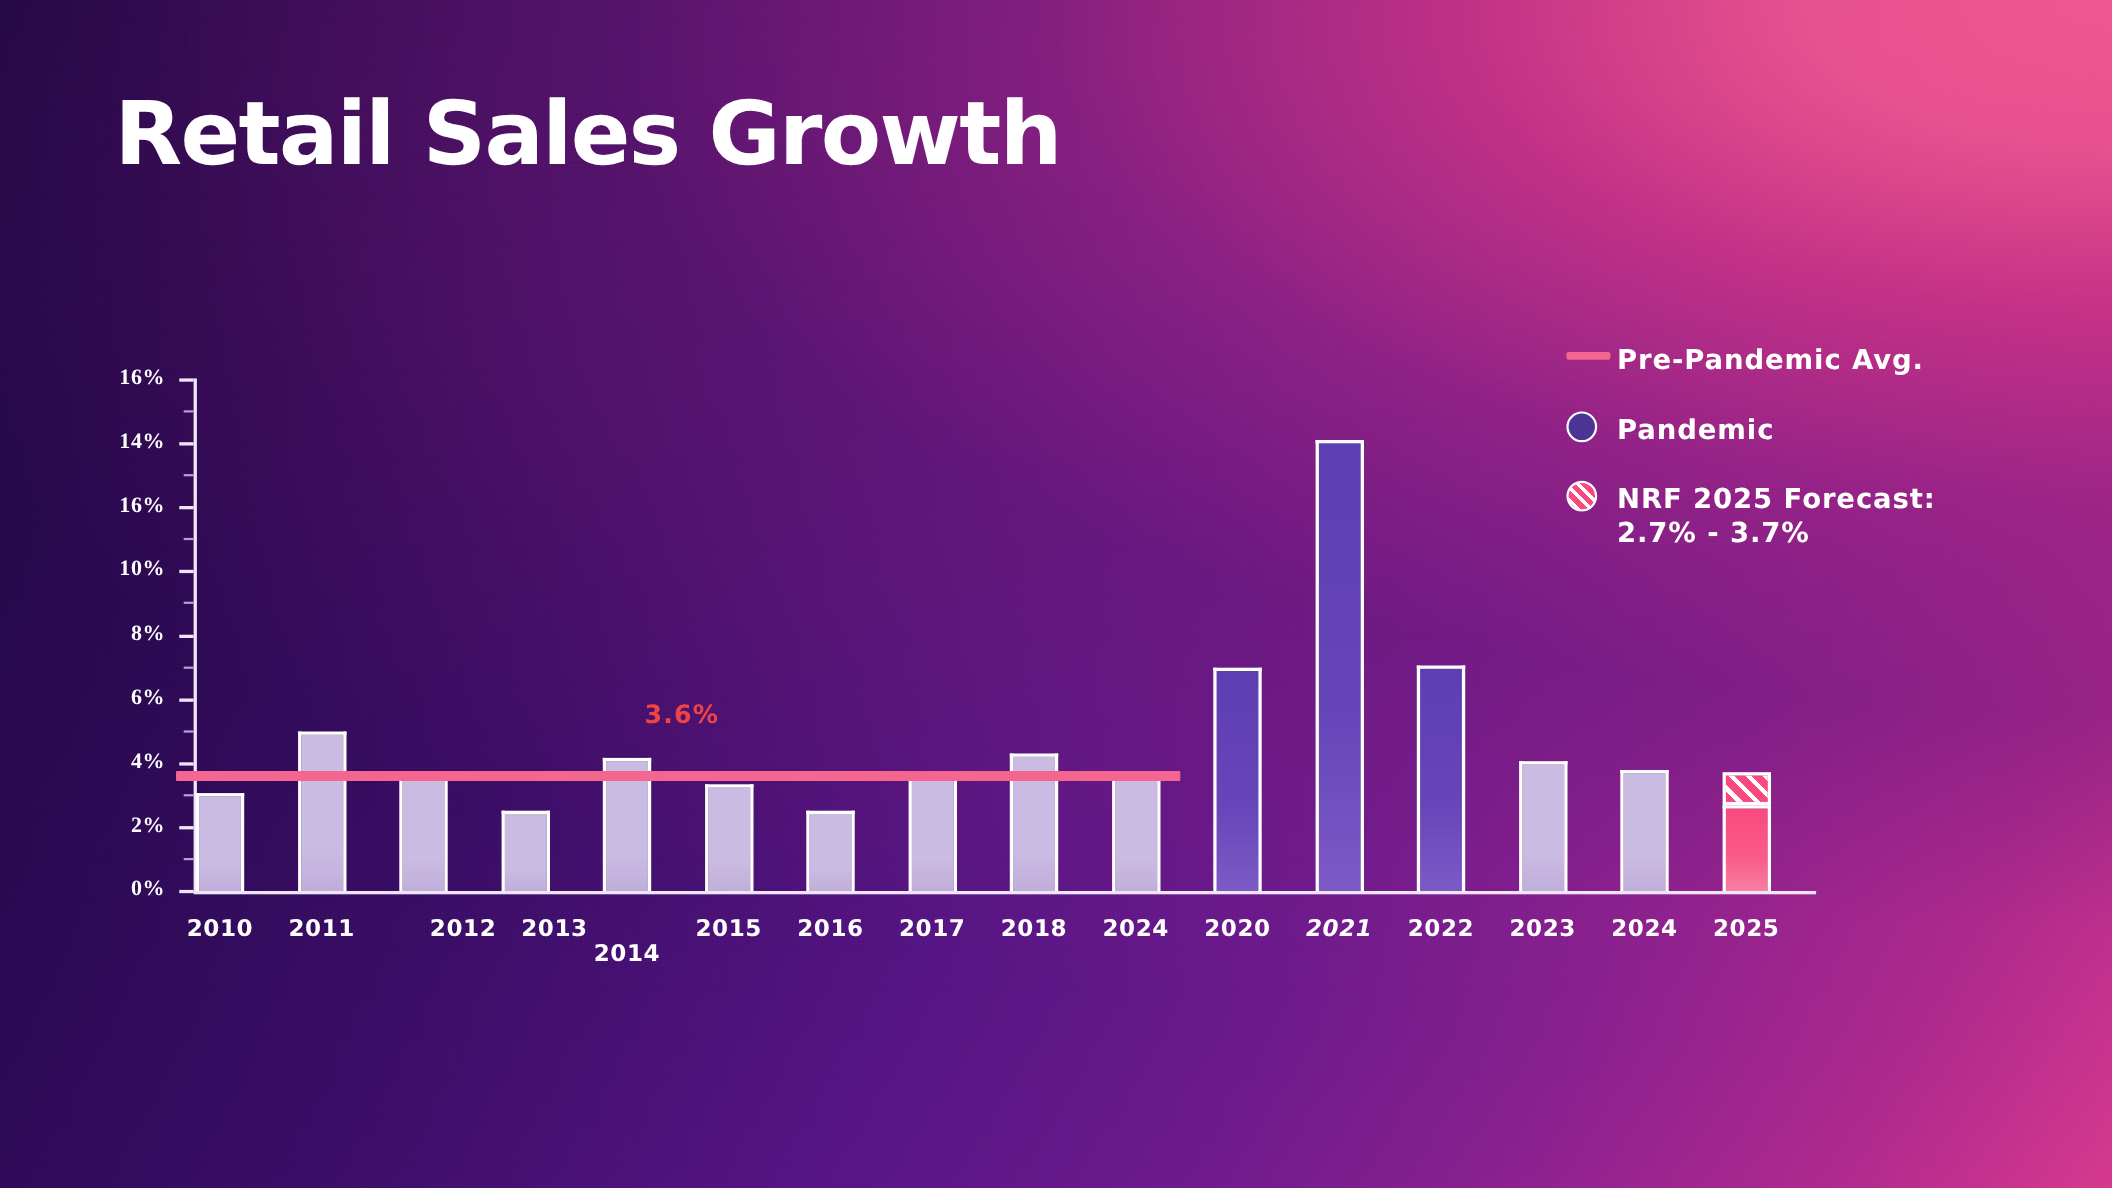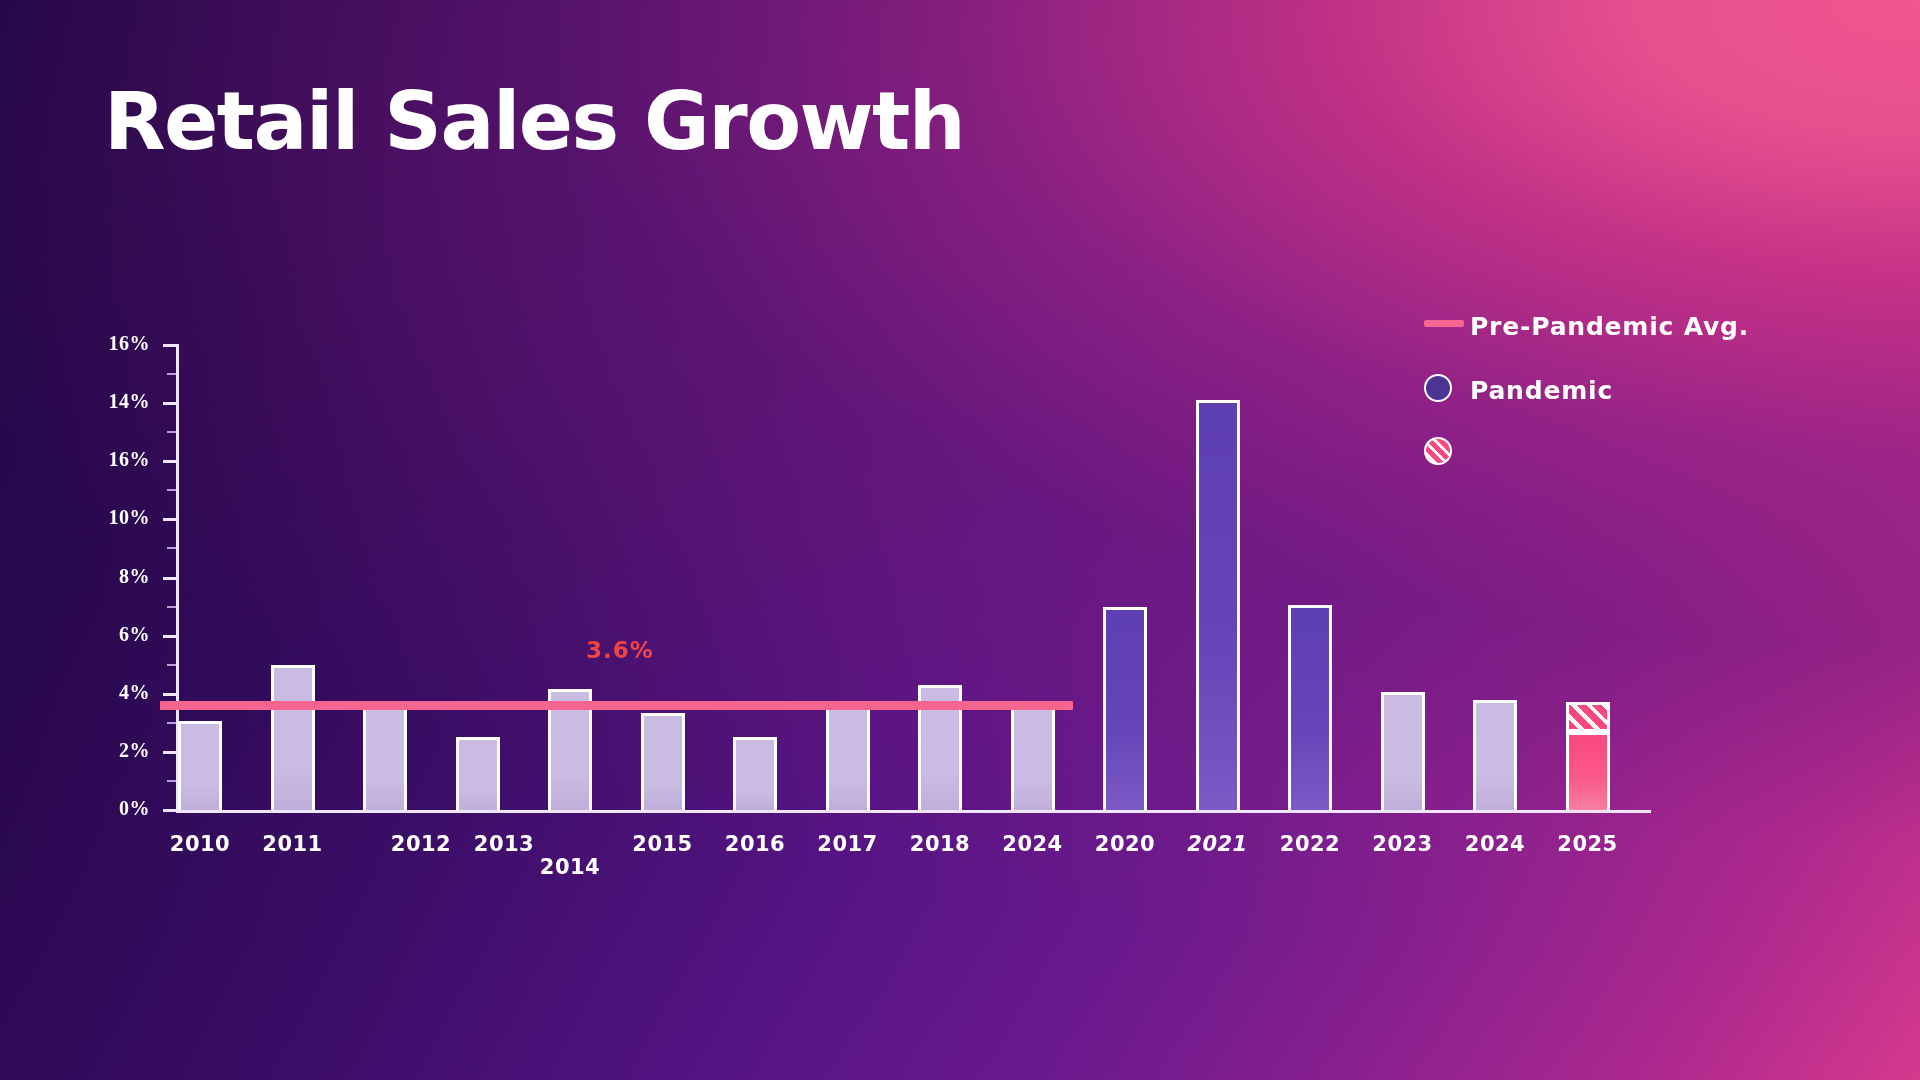--- a/index.html
+++ b/index.html
@@ -235,16 +235,20 @@
           <div class="lm-circle"></div>
         </div>
         <div class="legend-text">
           <span>Pandemic</span>
         </div>
       </div>
       <div class="legend-row">
         <div class="legend-mark">
           <div class="lm-circle-hatch"></div>
         </div>
+        <div class="legend-text">
+          <span>NRF 2025 Forecast:</span>
+          <span>2.7% - 3.7%</span>
+        </div>
       </div>
     </div>
 
 </div>
 
 </body></html>

